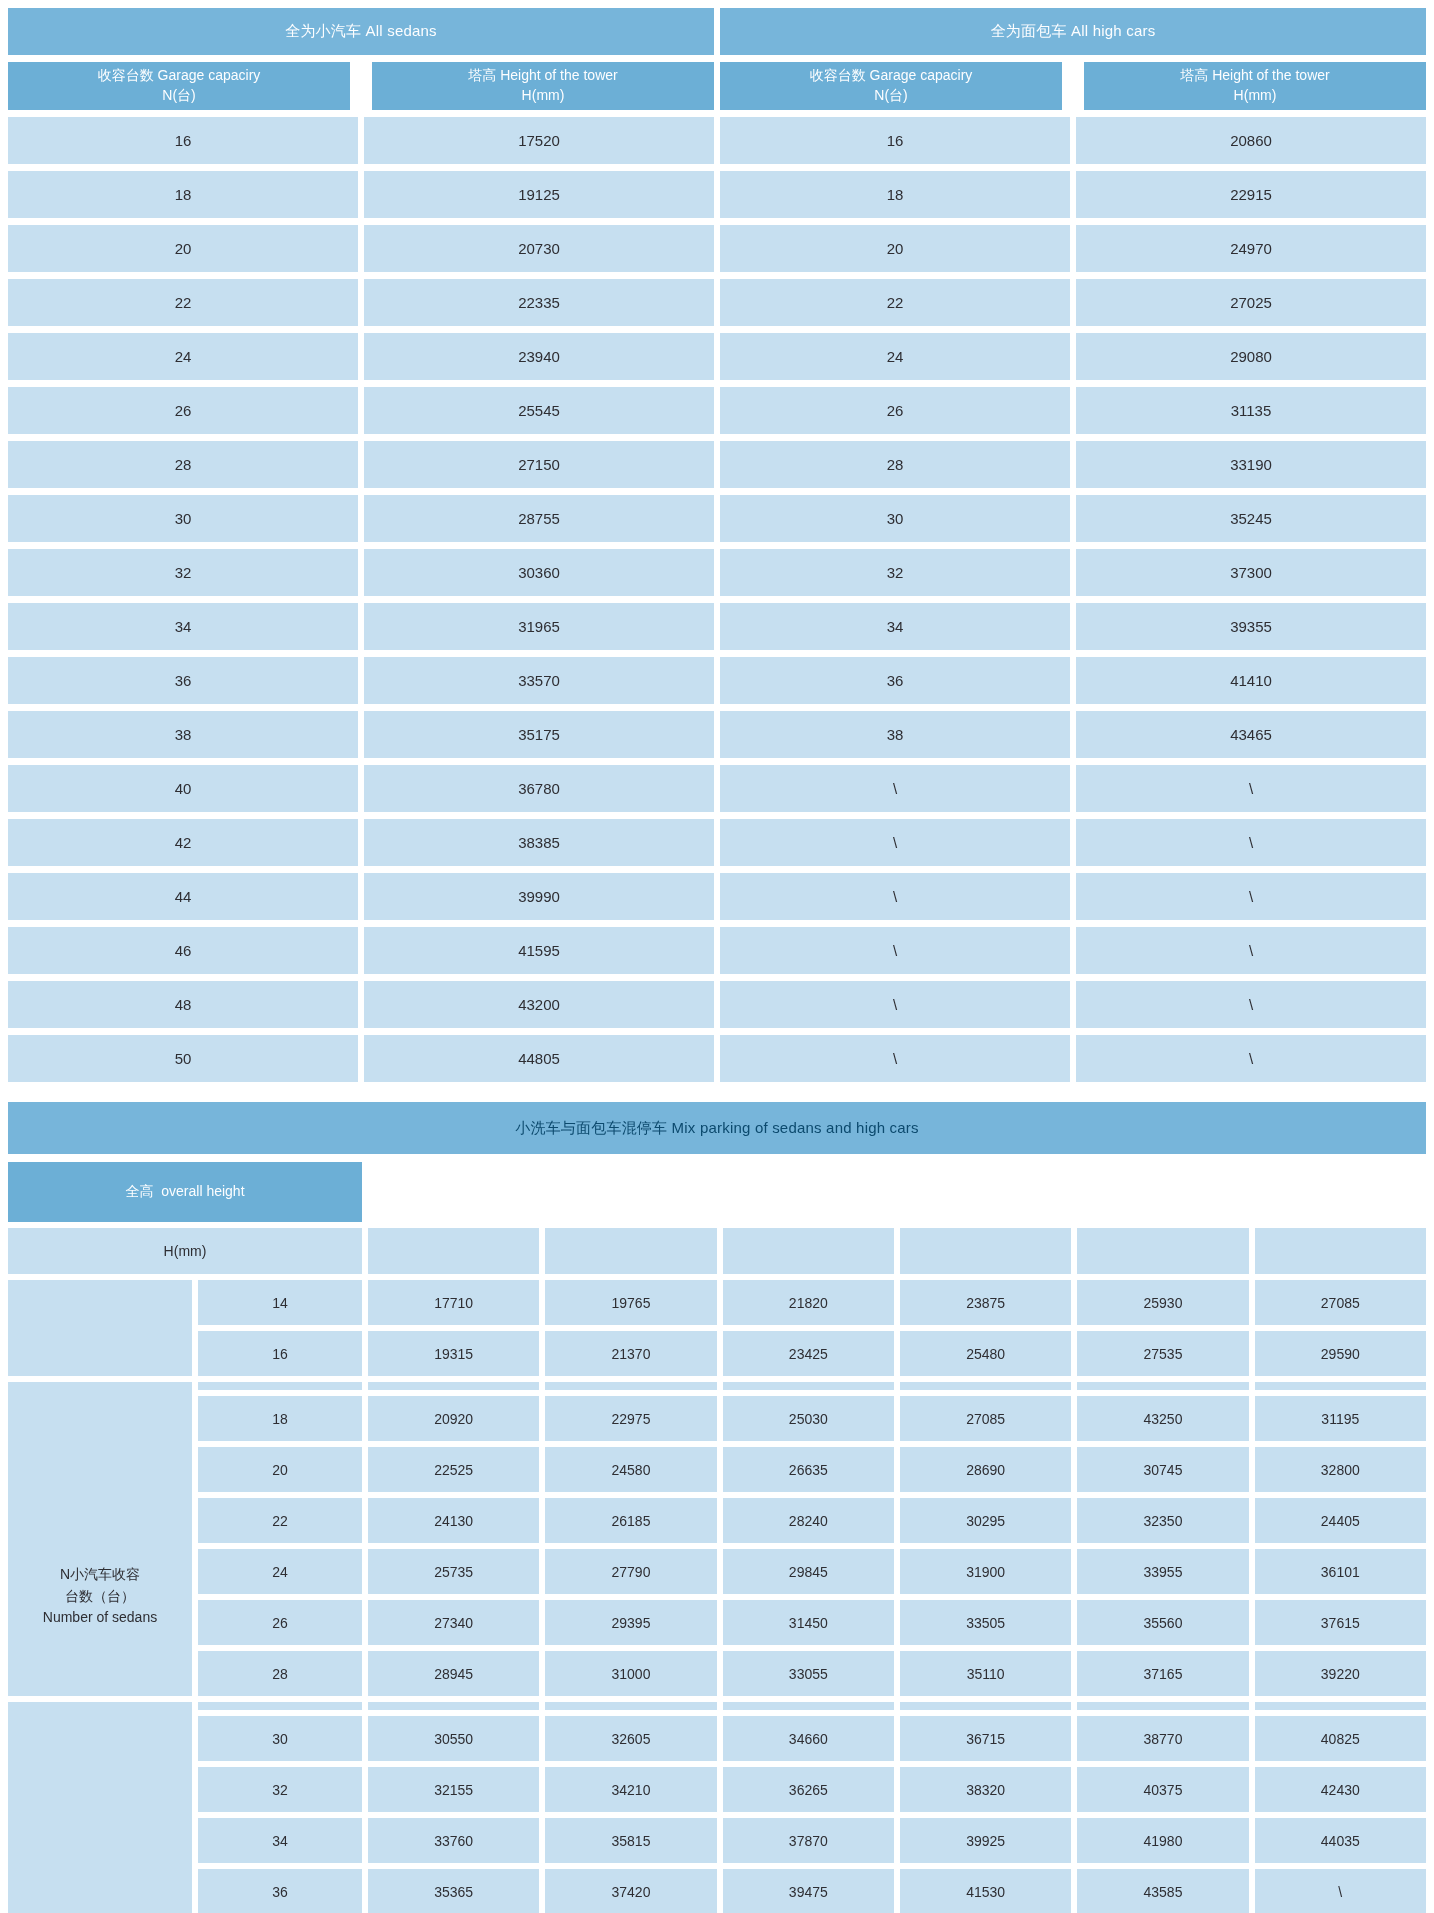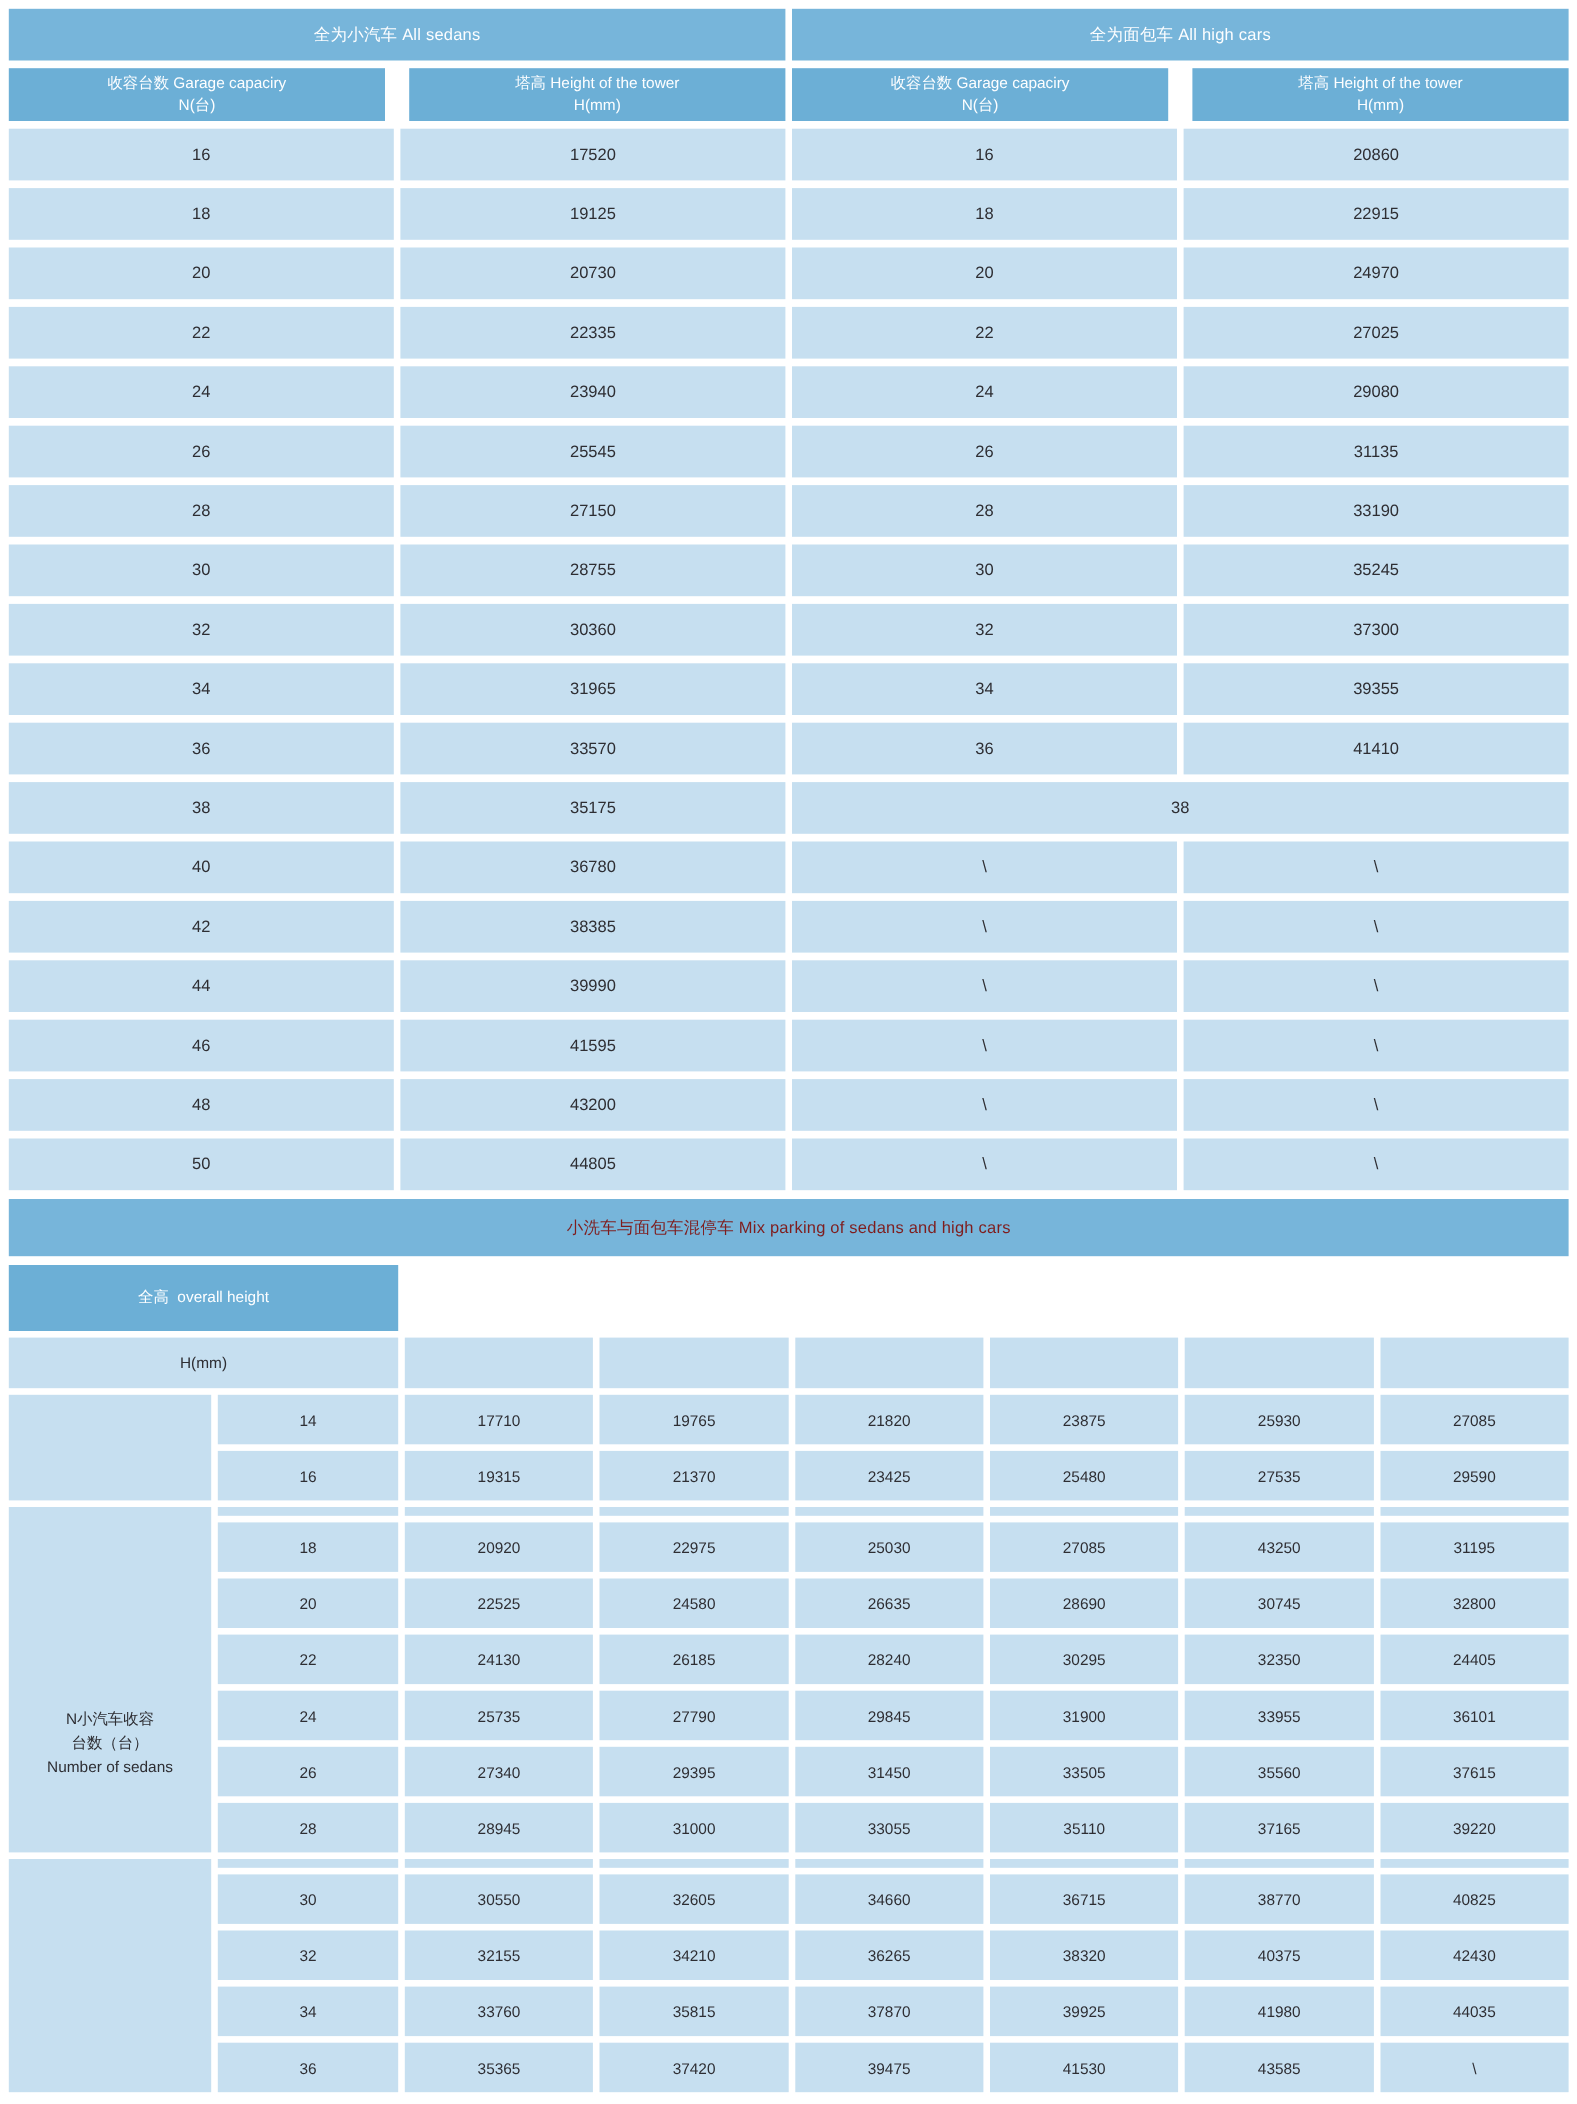--- a/index.html
+++ b/index.html
@@ -40,22 +40,22 @@
   .tcell {
     flex: 1; height: 47px;
     background: #c6dff0;
     color: #2e2e33;
     display: flex; align-items: center; justify-content: center;
     font-size: 15px;
   }
 
   
   .banner {
-    margin-top: 8px; height: 52px;
-    background: #77b5da; color: #7f1d1d;
+    margin-top: 20px; height: 52px;
+    background: #77b5da; color: #0c4a6e;
     display: flex; align-items: center; justify-content: center;
     font-size: 15px; letter-spacing: 0.2px;
   }
 
   
   .mix-header { display: flex; gap: 6px; margin-top: 8px; }
   .mh-left {
     width: 354px; height: 60px; background: #6cafd6; color: #fdfeff;
     display: flex; align-items: center; justify-content: center;
     font-size: 14px; white-space: pre-wrap;
@@ -252,20 +252,21 @@
           <div class="trow">
           <div class="tcell">34</div>
           <div class="tcell">39355</div>
         </div>
           <div class="trow">
           <div class="tcell">36</div>
           <div class="tcell">41410</div>
         </div>
           <div class="trow">
           <div class="tcell">38</div>
+          <div class="tcell">43465</div>
         </div>
           <div class="trow">
           <div class="tcell">\</div>
           <div class="tcell">\</div>
         </div>
           <div class="trow">
           <div class="tcell">\</div>
           <div class="tcell">\</div>
         </div>
           <div class="trow">

